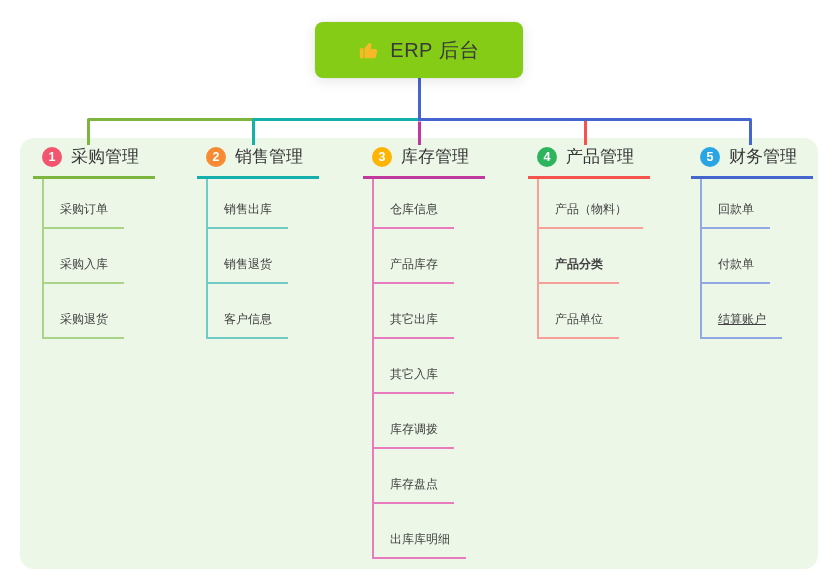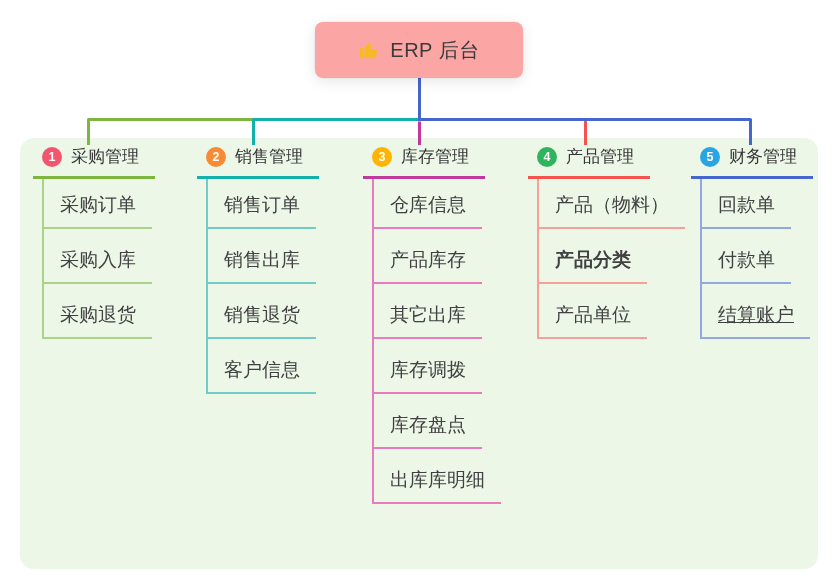--- a/index.html
+++ b/index.html
@@ -1,21 +1,21 @@
 <!DOCTYPE html>
 <html><head>
 <meta charset="utf-8">
 <style>
   html,body{margin:0;padding:0;background:#fff;}
   body{font-family:"Liberation Sans","DejaVu Sans",sans-serif;}
   .canvas{position:relative;width:839px;height:588px;background:#ffffff;overflow:hidden;}
   .panel{position:absolute;left:20px;top:138px;width:798px;height:431px;border-radius:14px;}
   .connectors{position:absolute;left:0;top:0;}
   .root-node{
-    position:absolute;left:315px;top:22px;width:208px;height:56px;background:#fca5a5;
+    position:absolute;left:315px;top:22px;width:208px;height:56px;background:#84cc16;
     border-radius:8px;box-shadow:0 3px 14px rgba(0,0,0,.10),0 0 0 1px rgba(0,0,0,.03);
     display:flex;align-items:center;justify-content:center;gap:10px;
     font-size:20px;color:#3a3a3a;letter-spacing:.5px;
   }
   .root-icon{display:flex;align-items:center;}
   .branch{position:absolute;top:145px;}
   .branch-title{
     display:flex;align-items:center;gap:9px;
     box-sizing:border-box;width:122px;padding:0 0 8px 9px;
     border-bottom:3px solid #999;
@@ -24,21 +24,21 @@
   .badge{
     flex:0 0 20px;width:20px;height:20px;border-radius:50%;
     color:#fff;font-size:12.5px;font-weight:bold;
     display:flex;align-items:center;justify-content:center;
   }
   .children{margin-left:9px;border-left:2px solid #ccc;}
   .child{height:55px;display:flex;align-items:flex-end;}
   .child:first-child{height:50px;}
   .child-label{
     display:inline-block;border-bottom:2px solid #ccc;
-    padding:0 16px 9px 16px;font-size:19px;color:#414141;white-space:nowrap;
+    padding:0 16px 9px 16px;font-size:12px;color:#414141;white-space:nowrap;
   }
 </style>
 </head>
 <body>
 
 <div class="canvas">
 
   <div class="panel" style="background: rgb(237, 247, 232);"></div>
 
   <svg class="connectors" width="839" height="588" viewBox="0 0 839 588" fill="none">
@@ -80,23 +80,20 @@
 
   </div>
     </div>
 
     <div class="branch" style="left: 197px;">
       <div class="branch-title" style="border-bottom-color: rgb(20, 177, 172);">
         <span class="badge" style="background: rgb(247, 139, 51);">2</span>
         <span class="branch-label">销售管理</span>
       </div>
       <div class="children" style="border-left-color: rgb(114, 204, 198);">
-    <div class="child">
-      <span class="child-label" style="border-bottom-color: rgb(114, 204, 198);">销售订单</span>
-    </div>
 
     <div class="child">
       <span class="child-label" style="border-bottom-color: rgb(114, 204, 198);">销售出库</span>
     </div>
 
     <div class="child">
       <span class="child-label" style="border-bottom-color: rgb(114, 204, 198);">销售退货</span>
     </div>
 
     <div class="child">
@@ -116,20 +113,23 @@
     </div>
 
     <div class="child">
       <span class="child-label" style="border-bottom-color: rgb(232, 123, 189);">产品库存</span>
     </div>
 
     <div class="child">
       <span class="child-label" style="border-bottom-color: rgb(232, 123, 189);">其它出库</span>
     </div>
 
+    <div class="child">
+      <span class="child-label" style="border-bottom-color: rgb(232, 123, 189);">其它入库</span>
+    </div>
 
     <div class="child">
       <span class="child-label" style="border-bottom-color: rgb(232, 123, 189);">库存调拨</span>
     </div>
 
     <div class="child">
       <span class="child-label" style="border-bottom-color: rgb(232, 123, 189);">库存盘点</span>
     </div>
 
     <div class="child">

